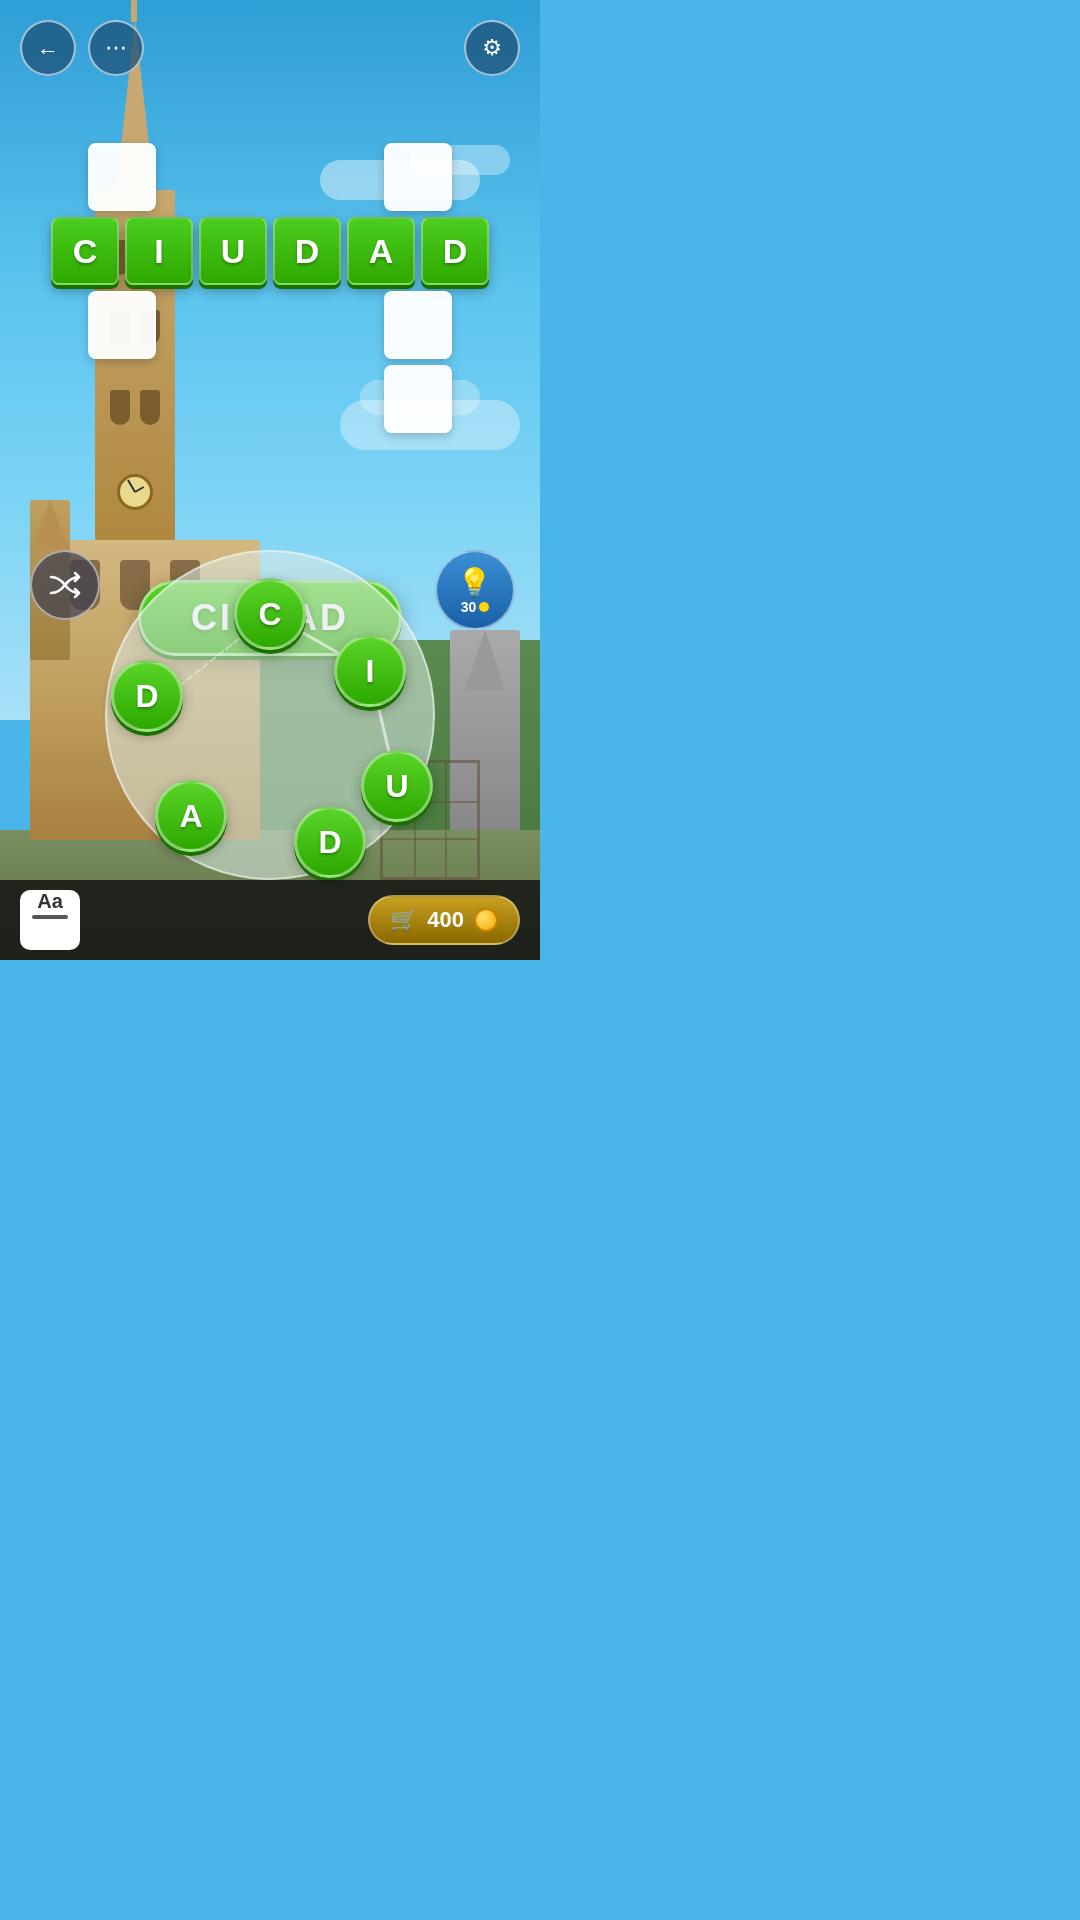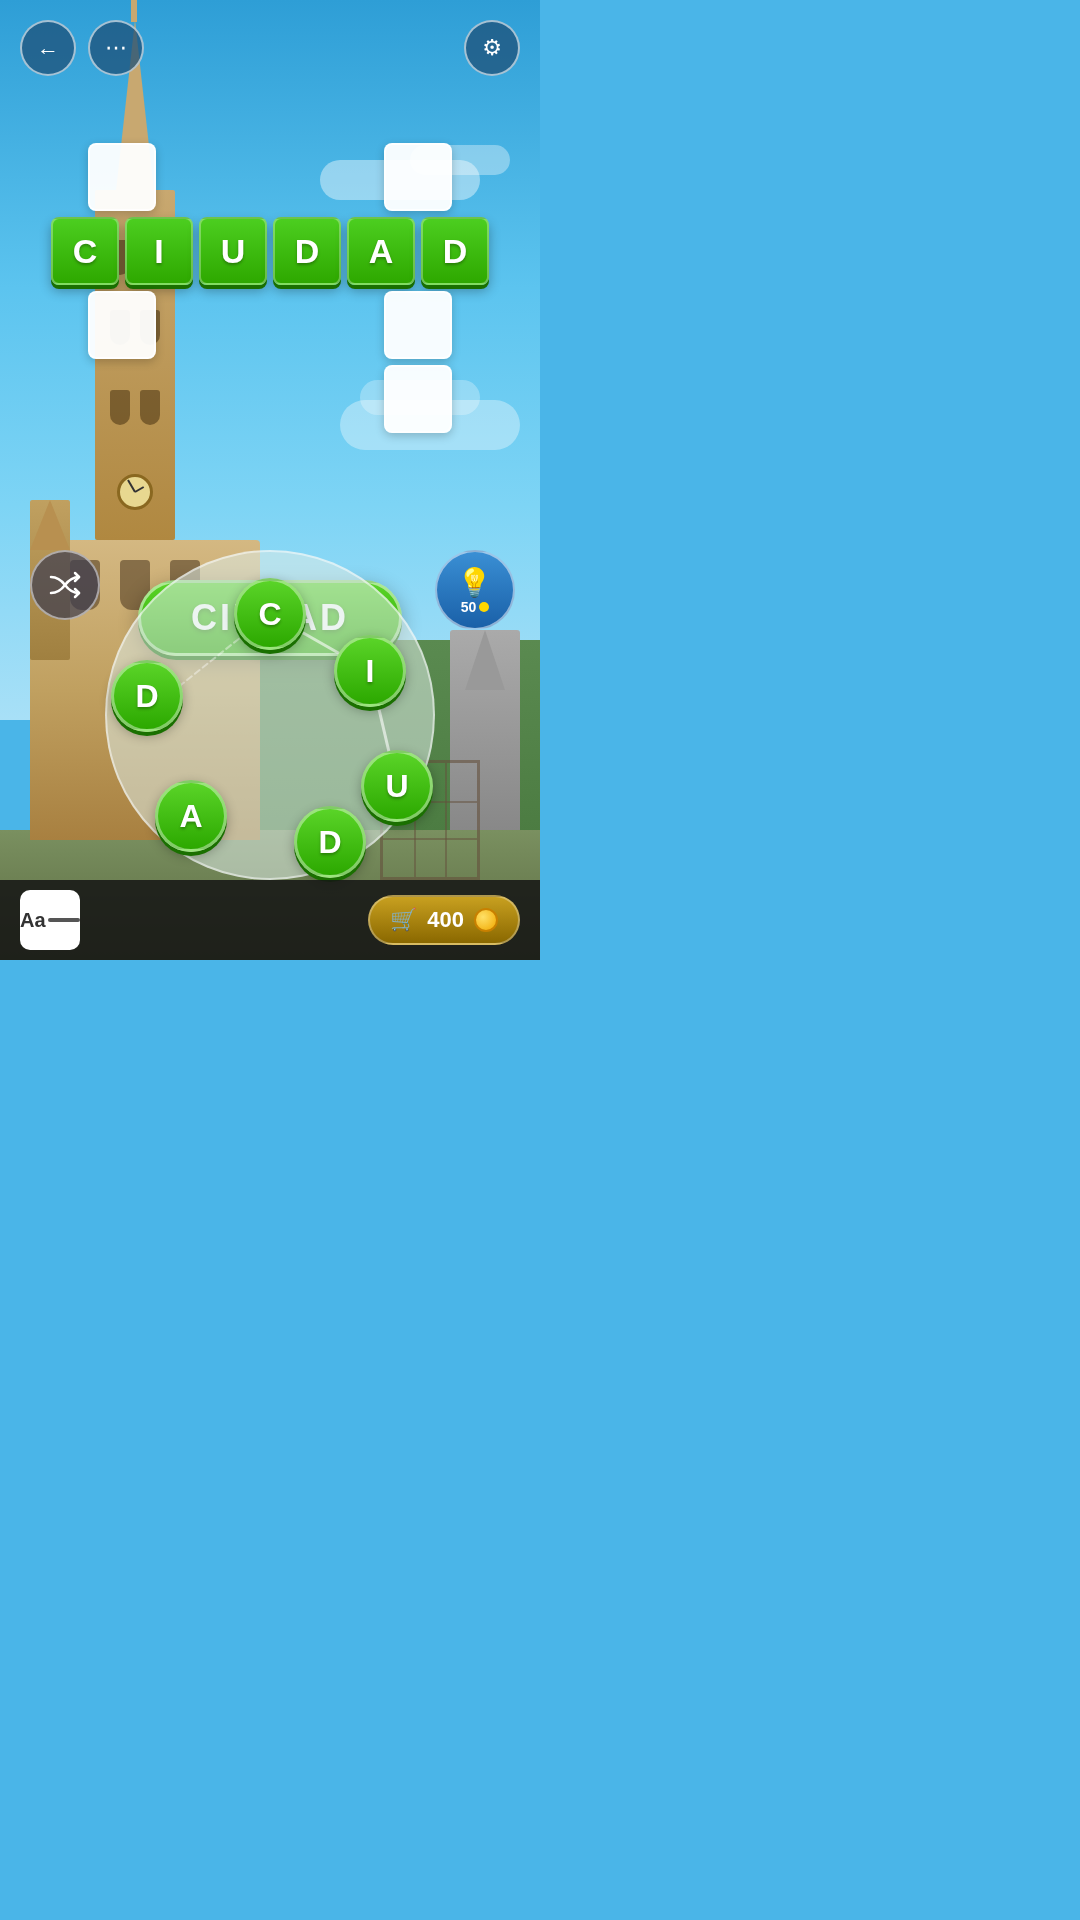--- a/index.html
+++ b/index.html
@@ -241,26 +241,26 @@
       z-index: 10;
     }
 
     .font-btn {
       width: 60px;
       height: 60px;
       background: white;
       border-radius: 10px;
       display: flex;
       align-items: center;
-      justify-content: center;
+      justify-content: flex-start;
       font-size: 22px;
       font-weight: bold;
       cursor: pointer;
       color: #333;
-      flex-direction: row;
+      flex-direction: column;
       gap: 2px;
     }
 
     .font-btn-sub {
       width: 36px;
       height: 4px;
       background: #555;
       border-radius: 2px;
     }
 
@@ -450,21 +450,21 @@
     <path d="M4 10 Q12 10 18 18 Q24 26 32 26" stroke="white" stroke-width="2.5" stroke-linecap="round" fill="none"></path>
     <path d="M4 26 Q12 26 18 18 Q24 10 32 10" stroke="white" stroke-width="2.5" stroke-linecap="round" fill="none"></path>
     <polyline points="28,6 32,10 28,14" stroke="white" stroke-width="2.5" stroke-linecap="round" stroke-linejoin="round" fill="none"></polyline>
     <polyline points="28,22 32,26 28,30" stroke="white" stroke-width="2.5" stroke-linecap="round" stroke-linejoin="round" fill="none"></polyline>
   </svg>
 </div>
 
 <div class="hint-btn">
   <span class="hint-icon">💡</span>
   <div class="hint-count">
-    <span>50</span>
+    <span>30</span>
     <span class="coin-dot"></span>
   </div>
 </div>
 
 <div class="wheel-container">
   <div class="wheel-bg"></div>
 
   <svg class="wheel-svg" viewBox="0 0 330 330">
 
     <line x1="165" y1="64" x2="265" y2="121" stroke="rgba(255,255,255,0.6)" stroke-width="3" stroke-linecap="round"></line>

